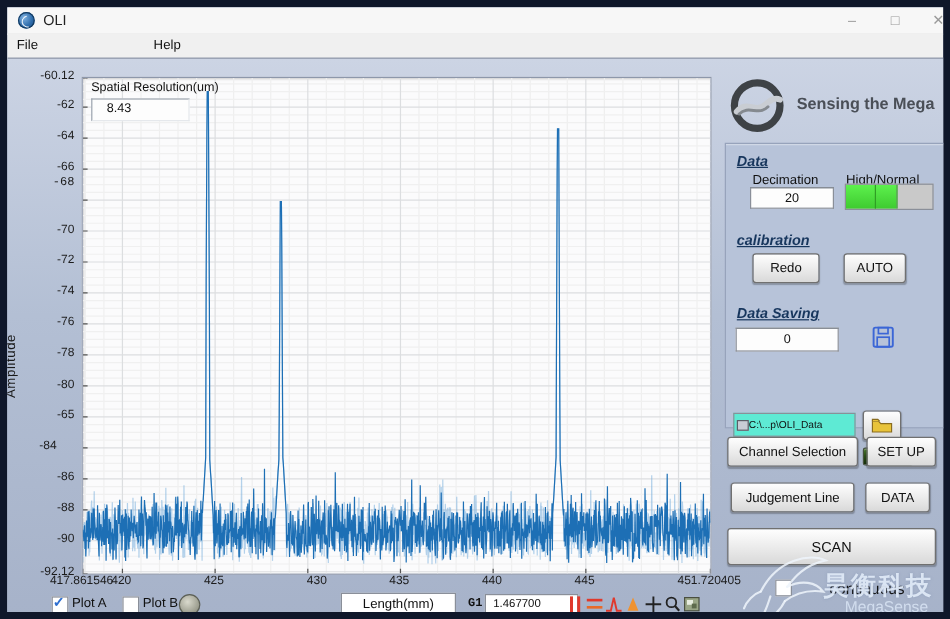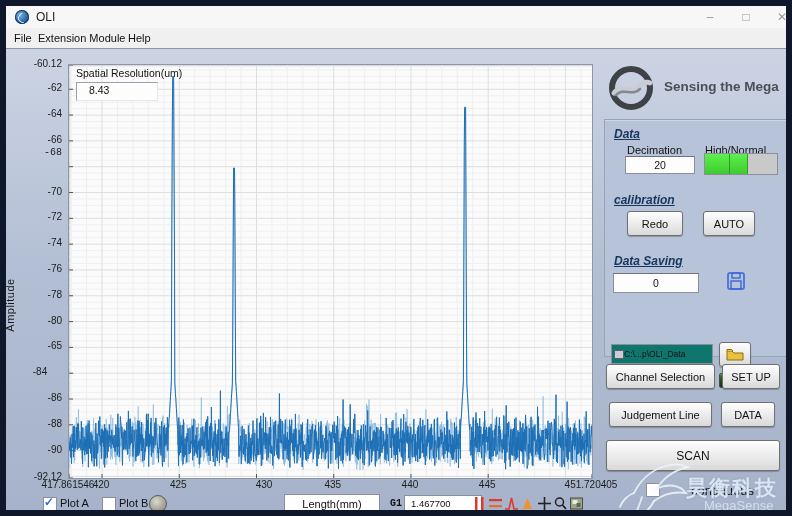--- a/index.html
+++ b/index.html
@@ -44,21 +44,21 @@
   .small-label{position:absolute;font-size:11px;color:#111;}
   .value-box{position:absolute;background:#fdfdfd;border:1px solid #8a8f99;border-top-color:#6d737d;text-align:center;font-size:10.5px;color:#111;}
   #toggle{position:absolute;left:99px;top:33px;width:72px;height:20px;background:#c9c9c9;border:1px solid #8a8f99;overflow:hidden;}
   #toggle-green{position:absolute;left:0;top:0;width:42px;height:100%;background:linear-gradient(180deg,#5df04d,#3ecb30);border-right:1px solid #2f9e24;}
   #toggle-green::after{content:"";position:absolute;left:24px;top:0;width:1px;height:100%;background:#2f9e24;}
   .btn{position:absolute;display:flex;align-items:center;justify-content:center;
     background:linear-gradient(180deg,#fefefe 0%,#ececec 50%,#d9d9d9 100%);
     border:1px solid #707070;border-radius:3px;font-size:11px;color:#111;box-shadow:0 1px 1px rgba(0,0,0,.25);}
   #auto-led{position:absolute;left:114px;top:253px;width:40px;height:13px;border:1px solid #44503c;border-radius:2px;
     background:linear-gradient(180deg,#4d7a33 0%,#2c4f1a 45%,#16300c 100%);box-shadow:inset 0 1px 0 rgba(255,255,255,.25);}
-  #path-box{position:absolute;left:6px;top:224px;width:88px;height:18px;background:#0f766e;border:1px solid #8a8f99;font-size:8.5px;color:#111;line-height:18px;padding-left:12px;white-space:nowrap;overflow:hidden;}
+  #path-box{position:absolute;left:6px;top:224px;width:88px;height:18px;background:#5eead4;border:1px solid #8a8f99;font-size:8.5px;color:#111;line-height:18px;padding-left:12px;white-space:nowrap;overflow:hidden;}
   #path-glyph{position:absolute;left:2px;top:5px;width:8px;height:7px;background:#c8cdd6;border:1px solid #5a5f68;}
   #watermark{position:absolute;left:598px;top:408px;width:194px;height:66px;pointer-events:none;z-index:6;}
   #wm-cn{position:absolute;left:82px;top:17px;font-size:21px;font-weight:bold;color:rgba(225,234,247,.92);letter-spacing:2px;text-shadow:0 0 2px rgba(120,140,175,.5);}
   #wm-en{position:absolute;left:100px;top:41px;font-size:13px;color:rgba(215,227,243,.88);}
   #continuous-row{position:absolute;left:640px;top:432px;}
 </style>
 </head>
 <body>
 
 <div id="win">
@@ -66,21 +66,20 @@
   <div id="titlebar">
     <div id="app-icon"></div>
     <div id="title-text">OLI</div>
     <div class="winbtn" style="left:688px;">–</div>
     <div class="winbtn" style="left:724px;">□</div>
     <div class="winbtn" style="left:760px;">✕</div>
   </div>
 
   <div id="menubar">
     <div class="menu-item" style="left:2px;">File</div>
-    <div class="menu-item" style="left:26px;">Extension Module</div>
     <div class="menu-item" style="left:116px;">Help</div>
   </div>
 
   <div id="content">
 
     <div id="amplitude-label">Amplitude</div>
 
     <div id="plot-frame">
       <svg id="plot-svg" width="523" height="413">
           <line x1="2.1386261716619743" y1="0" x2="2.1386261716619743" y2="413" stroke="#efefef" stroke-width="1"></line>

